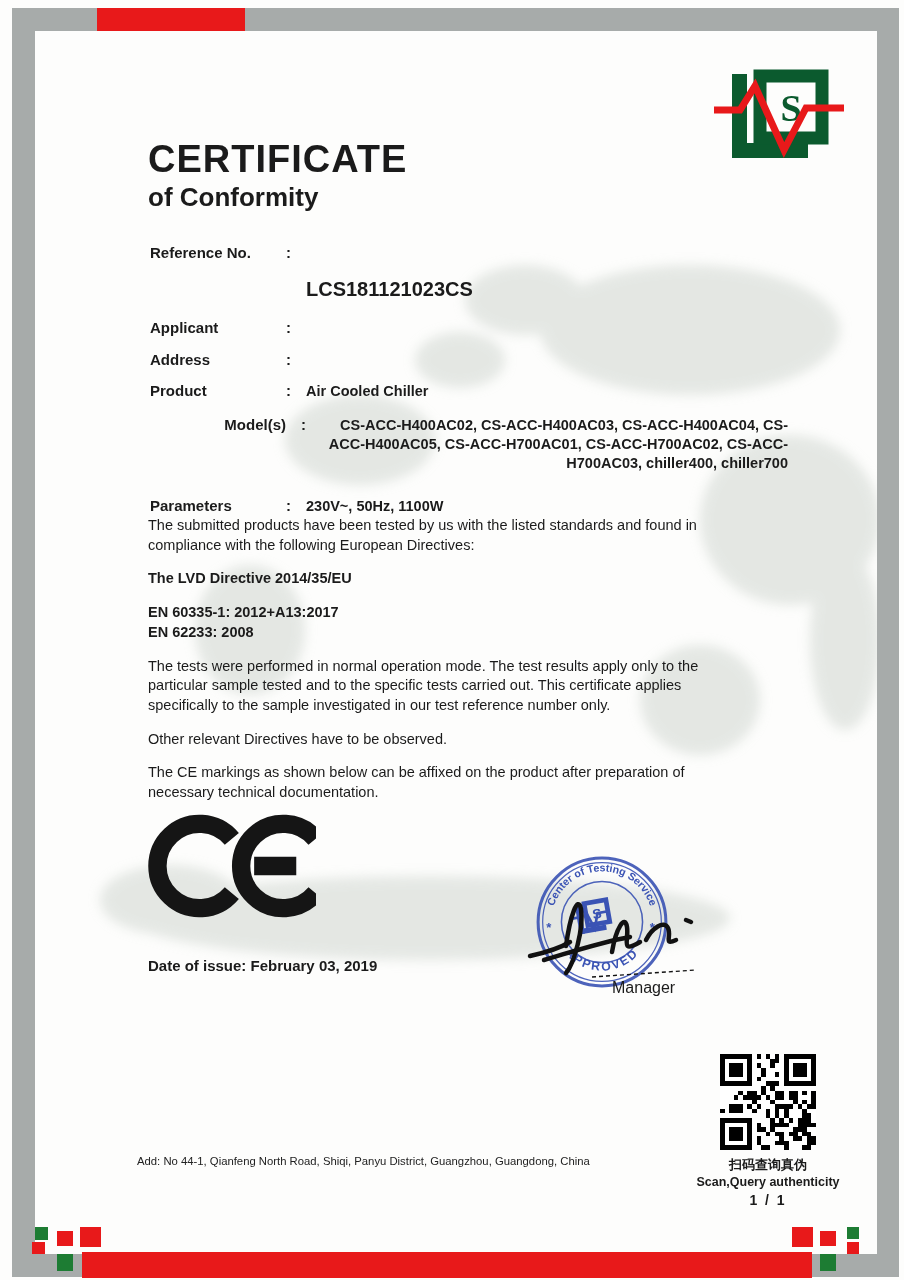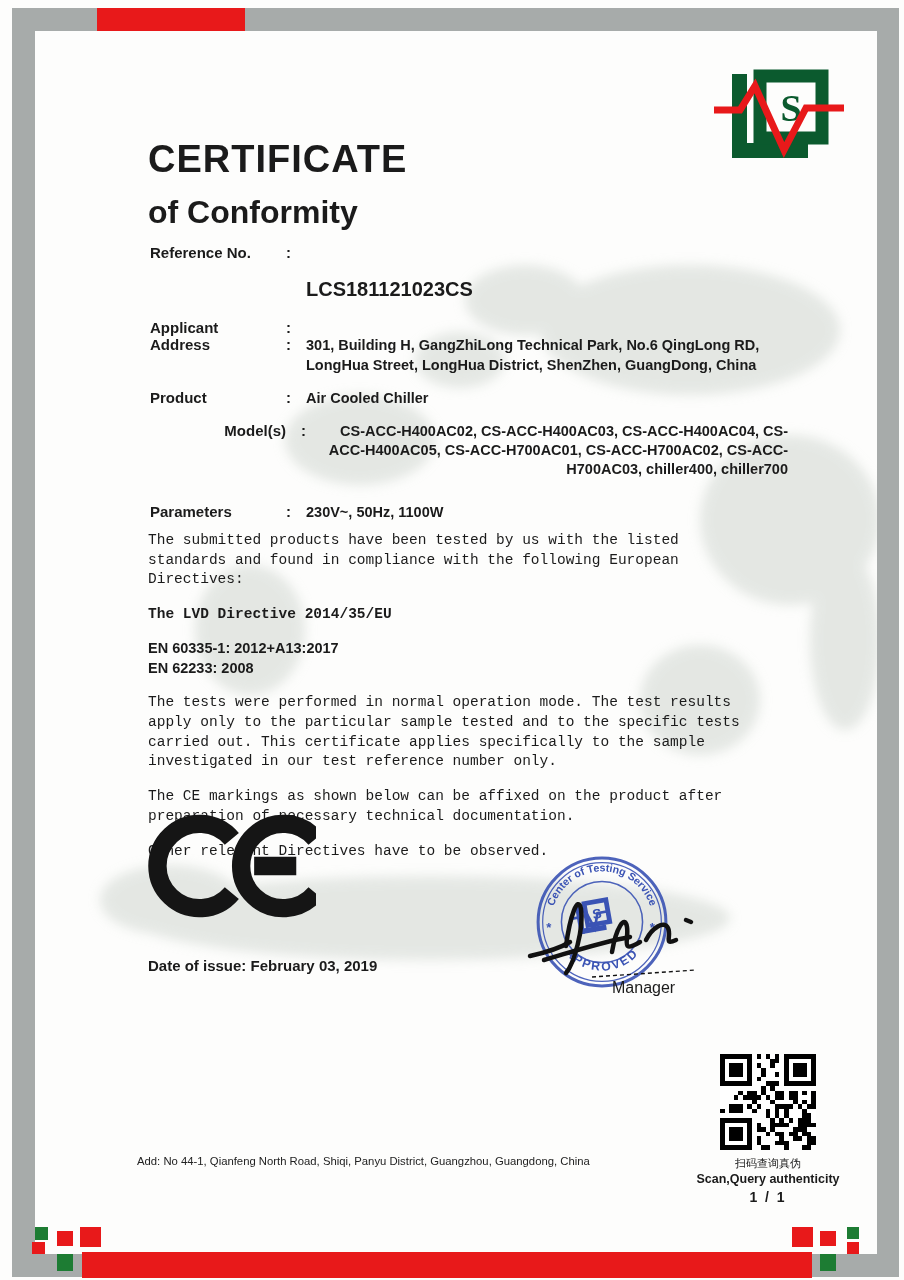--- a/index.html
+++ b/index.html
@@ -15,39 +15,39 @@
   .frame-bottom{left:12px;top:1254px;width:887px;height:23px;}
   .seg-red-top{position:absolute;left:97px;top:8px;width:148px;height:23px;background:#e8191a;z-index:3;}
   .bar-red-bottom{position:absolute;left:82px;top:1252px;width:730px;height:26px;background:#e8191a;z-index:3;}
   .sq{position:absolute;z-index:4;}
   .sq.red{background:#e8191a;} .sq.green{background:#1d7c33;}
   
   .content{position:absolute;inset:0;z-index:5;}
   .lcs-logo{position:absolute;left:712px;top:64px;width:134px;height:106px;}
   .title-block{position:absolute;left:148px;top:140px;}
   .title-main{font-size:38px;font-weight:bold;letter-spacing:1px;line-height:1.05;}
-  .title-sub{font-size:32px;font-weight:bold;margin-top:14px;}
+  .title-sub{font-size:26px;font-weight:bold;margin-top:2px;}
   .fields{position:absolute;left:150px;top:244px;width:640px;}
   .frow{display:grid;grid-template-columns:136px 20px 482px;align-items:start;}
   .flabel{font-weight:bold;font-size:15px;}
   .fcolon{font-weight:bold;font-size:15px;}
   .fvalue{font-weight:bold;font-size:14.5px;line-height:1.32;}
-  .mb16{margin-bottom:17px;} .mb14{} .mb13{margin-bottom:14px;} .mb23{margin-bottom:24px;text-align:right;}
+  .mb16{margin-bottom:17px;} .mb14{margin-bottom:15px;} .mb13{margin-bottom:14px;} .mb23{margin-bottom:24px;text-align:right;}
   .paras{position:absolute;left:148px;top:516px;width:592px;font-size:14.5px;line-height:1.36;}
-  .para{margin:15px 0 14px 0;font-family:Liberation Mono, monospace;}
+  .para{margin:0 0 14px 0;}
   .bold{font-weight:bold;}
   .std{font-weight:bold;margin:0;}
   .std-block{margin:0 0 14px 0;}
   .ce-mark{position:absolute;left:148px;top:812px;}
   .date-issue{position:absolute;left:148px;top:957px;font-size:15px;font-weight:bold;}
   .stamp{position:absolute;left:531px;top:851px;}
   .signature{position:absolute;left:516px;top:876px;}
   .qr-block{position:absolute;left:662px;top:1054px;width:212px;text-align:center;}
   .qr-svg{display:block;margin:0 auto;width:96px;height:96px;}
-  .qr-cn{font-size:11px;font-weight:normal;margin-top:6px;}
+  .qr-cn{font-size:13px;font-weight:bold;margin-top:6px;}
   .qr-en{font-size:12.5px;font-weight:bold;margin-top:1px;}
   .qr-page{font-size:14px;font-weight:bold;margin-top:3px;letter-spacing:2px;}
   .footer{position:absolute;left:137px;top:1154px;width:560px;font-size:11.3px;line-height:1.38;color:#222;}
 </style>
 </head>
 <body>
 
 <div class="page">
 
   <svg class="map-bg" width="904" height="1280" viewBox="0 0 904 1280">
@@ -109,21 +109,20 @@
         <div class="fcolon">:</div>
         <div class="fvalue" style="font-size:20px;margin-top:32px;">LCS181121023CS</div>
       </div>
       <div class="frow mb14">
         <div class="flabel">Applicant</div>
         <div class="fcolon">:</div>
       </div>
       <div class="frow mb13">
         <div class="flabel">Address</div>
         <div class="fcolon">:</div>
-        <div class="fvalue">301, Building H, GangZhiLong Technical Park, No.6 QingLong RD, LongHua Street, LongHua District, ShenZhen, GuangDong, China</div>
       </div>
       <div class="frow mb13">
         <div class="flabel">Product</div>
         <div class="fcolon">:</div>
         <div class="fvalue">Air Cooled Chiller</div>
       </div>
       <div class="frow mb23">
         <div class="flabel">Model(s)</div>
         <div class="fcolon">:</div>
         <div class="fvalue">CS-ACC-H400AC02, CS-ACC-H400AC03, CS-ACC-H400AC04, CS-ACC-H400AC05, CS-ACC-H700AC01, CS-ACC-H700AC02, CS-ACC-H700AC03, chiller400, chiller700</div>
@@ -136,22 +135,22 @@
     </div>
 
     <div class="paras">
       <p class="para">The submitted products have been tested by us with the listed standards and found in compliance with the following European Directives:</p>
       <p class="para bold">The LVD Directive 2014/35/EU</p>
       <div class="std-block">
         <p class="std">EN 60335-1: 2012+A13:2017</p>
         <p class="std">EN 62233: 2008</p>
       </div>
       <p class="para">The tests were performed in normal operation mode. The test results apply only to the particular sample tested and to the specific tests carried out. This certificate applies specifically to the sample investigated in our test reference number only.</p>
+      <p class="para">Other relevant Directives have to be observed.</p>
       <p class="para">The CE markings as shown below can be affixed on the product after preparation of necessary technical documentation.</p>
-      <p class="para">Other relevant Directives have to be observed.</p>
     </div>
 
     <svg class="ce-mark" width="168" height="108" viewBox="0 0 310 200">
       <g stroke="#151515" stroke-width="34" fill="none">
         <path d="M 154.7 49.9 A 78 78 0 1 0 154.7 150.1"></path>
         <path d="M 309.7 49.9 A 78 78 0 1 0 309.7 150.1"></path>
         <path d="M 196 100 L 274 100"></path>
       </g>
     </svg>
 

